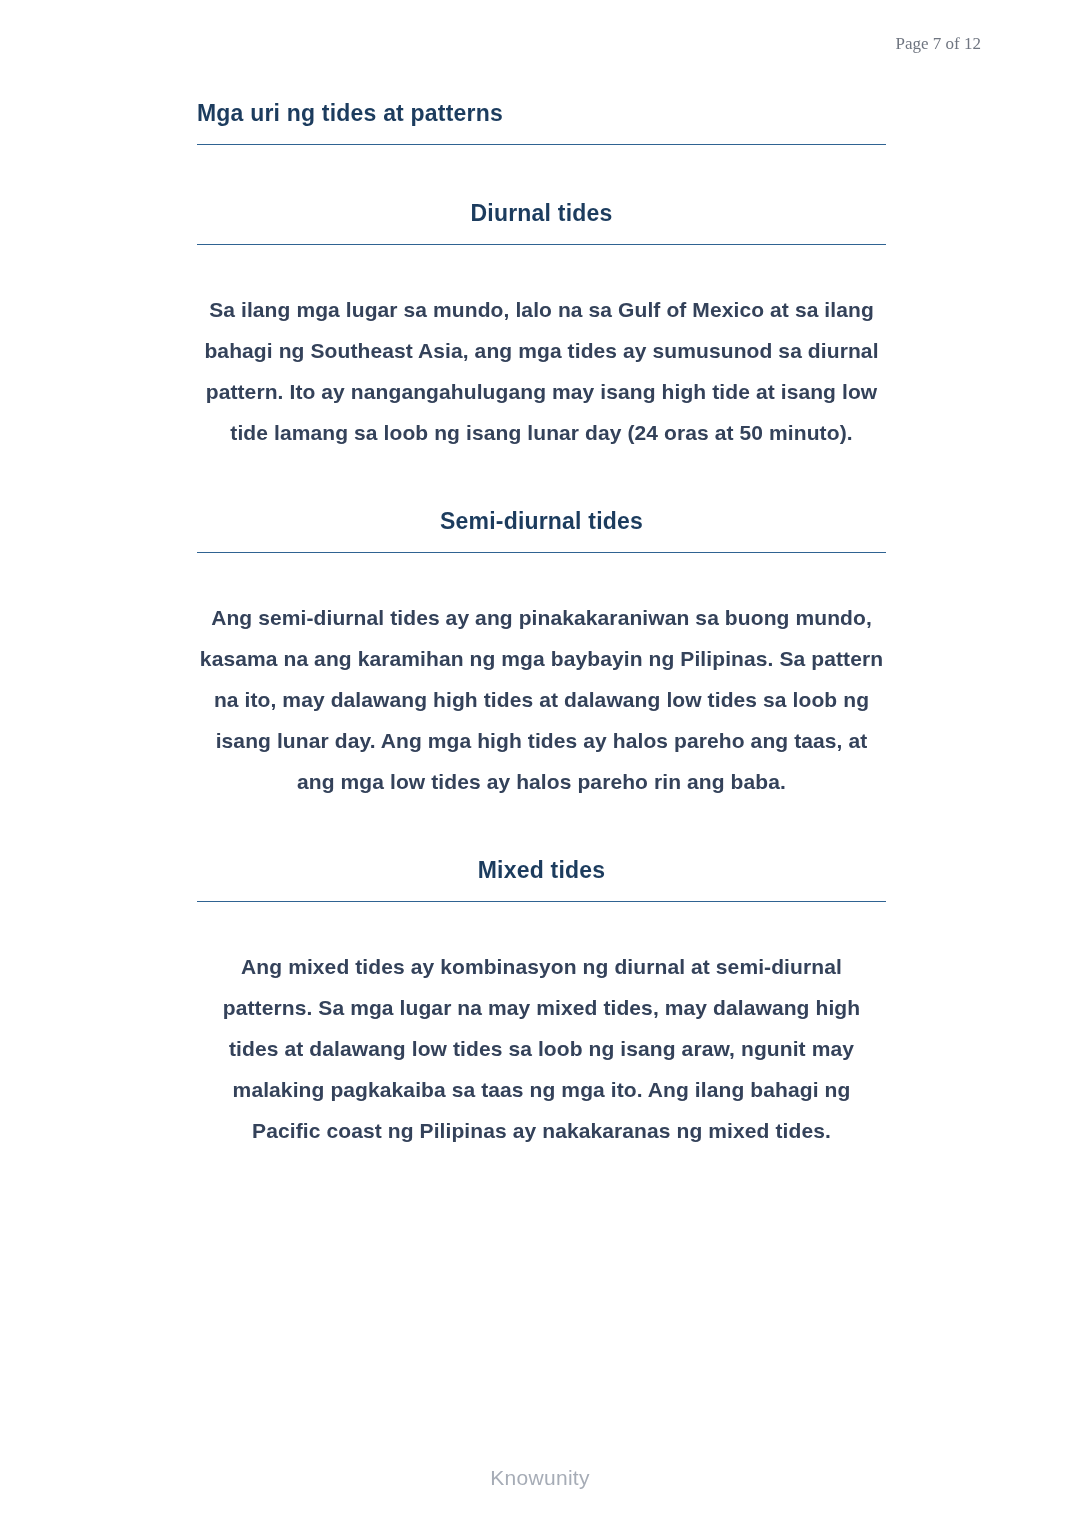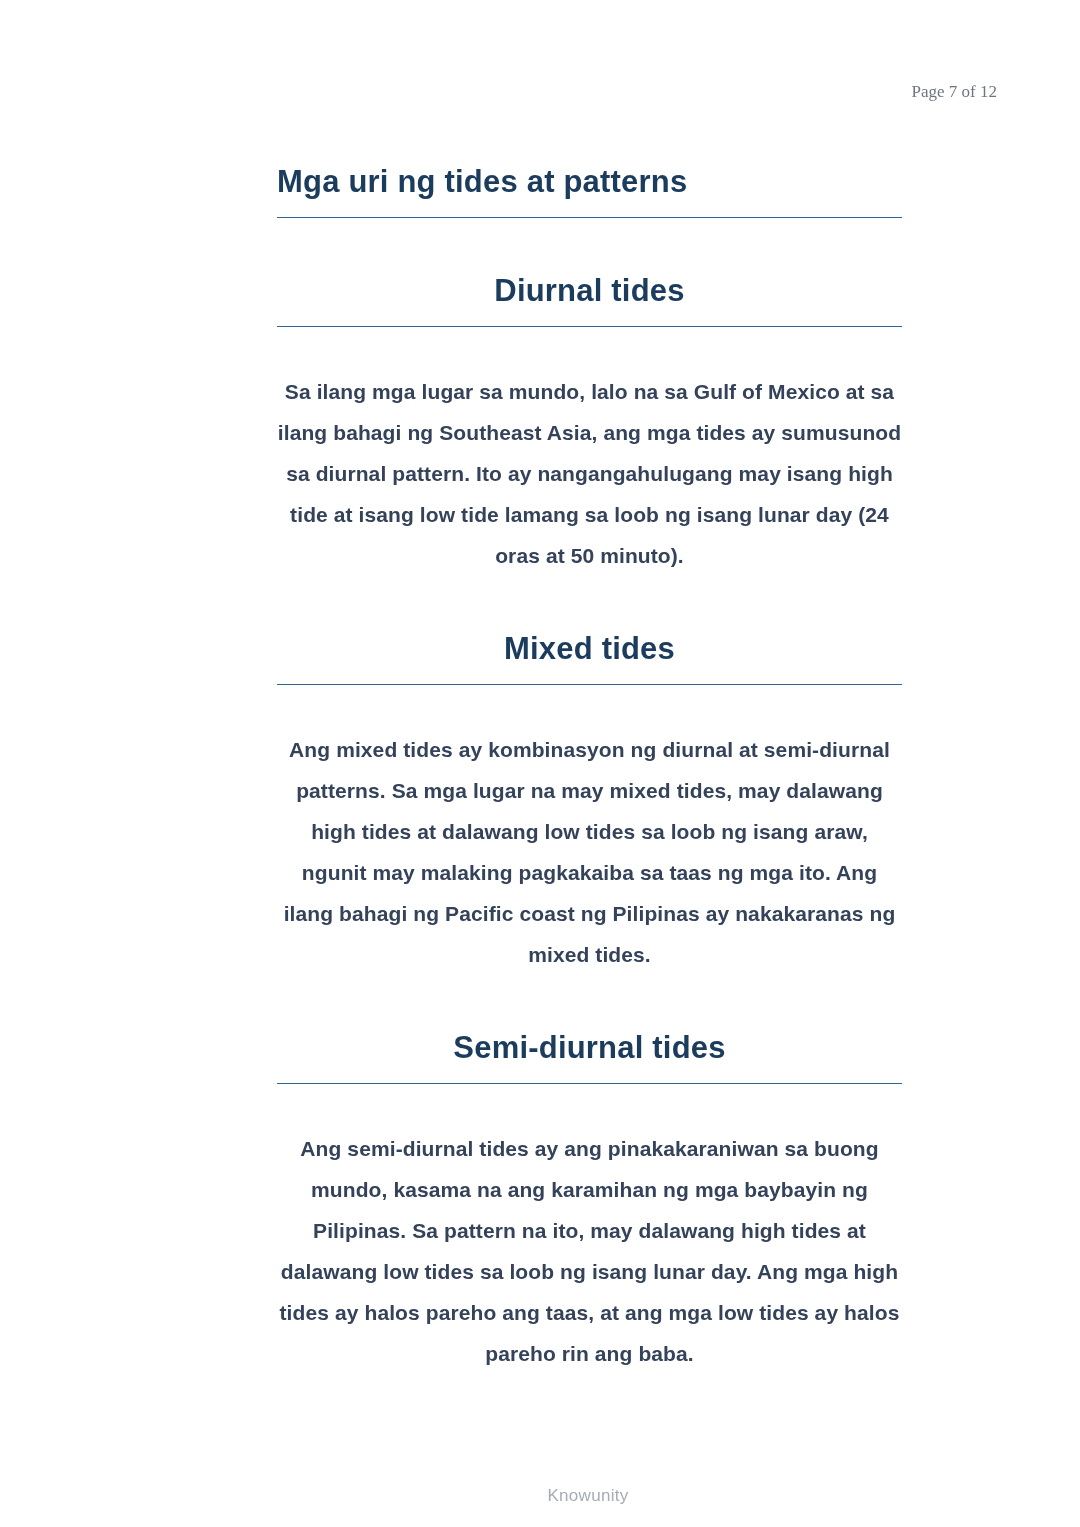--- a/index.html
+++ b/index.html
@@ -1,15 +1,15 @@
 <!DOCTYPE html>
 <html><head>
 <meta charset="utf-8">
 <style>
-  * { margin: 16px; padding: 0; box-sizing: border-box; }
+  * { margin: 0; padding: 0; box-sizing: border-box; }
 
   html, body {
     background: #ffffff;
   }
 
   body {
     width: 1080px;
     height: 1527px;
     position: relative;
     font-family: "Liberation Sans", sans-serif;
@@ -26,21 +26,21 @@
   }
 
   .content {
     position: absolute;
     top: 100px;
     left: 197px;
     width: 689px;
   }
 
   .section-title {
-    font-size: 31px;
+    font-size: 23px;
     font-weight: 700;
     color: #1c3c5e;
     letter-spacing: 0.2px;
     padding-bottom: 17px;
     border-bottom: 1.5px solid #2f6392;
   }
 
   .section + .section {
     margin-top: 55px;
     text-align: center;
@@ -56,21 +56,21 @@
   }
 
   .section-body:empty { display: none; }
 
   .footer-brand {
     position: absolute;
     bottom: 37px;
     left: 0;
     width: 100%;
     text-align: center;
-    font-size: 17px;
+    font-size: 21px;
     color: #a6acb6;
     letter-spacing: 0.3px;
   }
 </style>
 </head>
 <body>
 
 <div class="page-number">Page 7 of 12</div>
 
 <div class="content">
@@ -79,24 +79,24 @@
     <h1 class="section-title">Mga uri ng tides at patterns</h1>
 
   </div>
 
   <div class="section">
     <h2 class="section-title">Diurnal tides</h2>
     <p class="section-body">Sa ilang mga lugar sa mundo, lalo na sa Gulf of Mexico at sa ilang bahagi ng Southeast Asia, ang mga tides ay sumusunod sa diurnal pattern. Ito ay nangangahulugang may isang high tide at isang low tide lamang sa loob ng isang lunar day (24 oras at 50 minuto).</p>
   </div>
 
   <div class="section">
-    <h2 class="section-title">Mixed tides</h2>
-    <p class="section-body">Ang mixed tides ay kombinasyon ng diurnal at semi-diurnal patterns. Sa mga lugar na may mixed tides, may dalawang high tides at dalawang low tides sa loob ng isang araw, ngunit may malaking pagkakaiba sa taas ng mga ito. Ang ilang bahagi ng Pacific coast ng Pilipinas ay nakakaranas ng mixed tides.</p>
+    <h2 class="section-title">Semi-diurnal tides</h2>
+    <p class="section-body">Ang semi-diurnal tides ay ang pinakakaraniwan sa buong mundo, kasama na ang karamihan ng mga baybayin ng Pilipinas. Sa pattern na ito, may dalawang high tides at dalawang low tides sa loob ng isang lunar day. Ang mga high tides ay halos pareho ang taas, at ang mga low tides ay halos pareho rin ang baba.</p>
   </div>
 
   <div class="section">
-    <h2 class="section-title">Semi-diurnal tides</h2>
-    <p class="section-body">Ang semi-diurnal tides ay ang pinakakaraniwan sa buong mundo, kasama na ang karamihan ng mga baybayin ng Pilipinas. Sa pattern na ito, may dalawang high tides at dalawang low tides sa loob ng isang lunar day. Ang mga high tides ay halos pareho ang taas, at ang mga low tides ay halos pareho rin ang baba.</p>
+    <h2 class="section-title">Mixed tides</h2>
+    <p class="section-body">Ang mixed tides ay kombinasyon ng diurnal at semi-diurnal patterns. Sa mga lugar na may mixed tides, may dalawang high tides at dalawang low tides sa loob ng isang araw, ngunit may malaking pagkakaiba sa taas ng mga ito. Ang ilang bahagi ng Pacific coast ng Pilipinas ay nakakaranas ng mixed tides.</p>
   </div>
 
 </div>
 
 <div class="footer-brand">Knowunity</div>
 
 </body></html>

